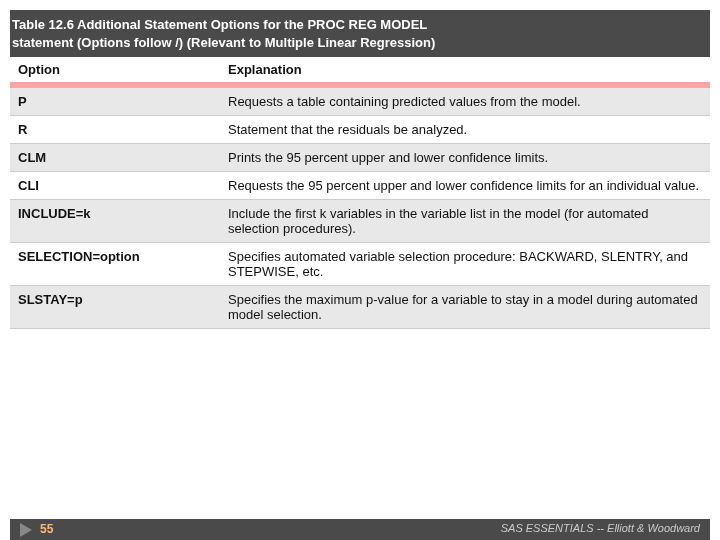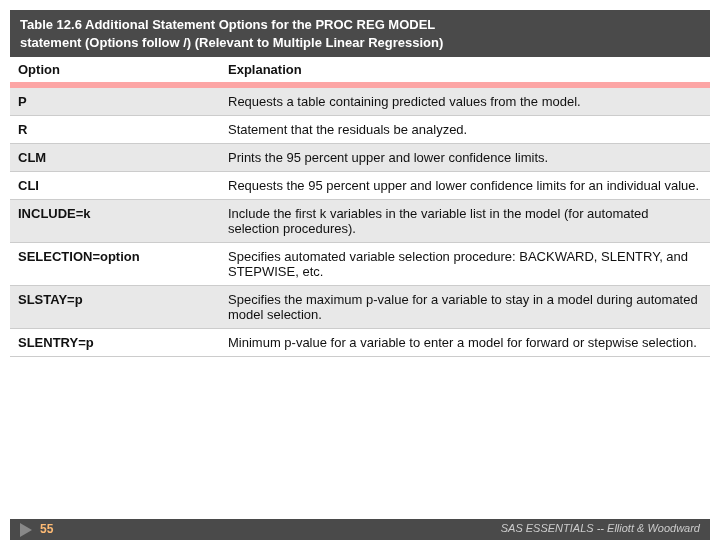--- a/index.html
+++ b/index.html
@@ -15,21 +15,21 @@
       width: 720px;
       height: 540px;
       display: flex;
       flex-direction: column;
       background: #fff;
       padding: 10px 10px 0 10px;
     }
     .title-bar {
       background: #4a4a4a;
       color: #fff;
-      padding: 6px 10px;
+      padding: 6px 2px;
       font-size: 13px;
       font-weight: bold;
       line-height: 1.35;
     }
     table {
       width: 100%;
       border-collapse: collapse;
       font-size: 13px;
     }
     thead tr th {
@@ -126,24 +126,20 @@
           <td>Include the first k variables in the variable list in the model (for automated selection procedures).</td>
         </tr>
         <tr>
           <td class="option-col">SELECTION=option</td>
           <td>Specifies automated variable selection procedure: BACKWARD, SLENTRY, and STEPWISE, etc.</td>
         </tr>
         <tr>
           <td class="option-col">SLSTAY=p</td>
           <td>Specifies the maximum p-value for a variable to stay in a model during automated model selection.</td>
         </tr>
-        <tr>
-          <td class="option-col">SLENTRY=p</td>
-          <td>Minimum p-value for a variable to enter a model for forward or stepwise selection.</td>
-        </tr>
       </tbody>
   </table>
 
   <div class="footer-bar">
     <div>
       <span class="triangle"></span>
       <span class="slide-number">55</span>
     </div>
     <div class="footer-text">SAS ESSENTIALS -- Elliott &amp; Woodward</div>
   </div>

